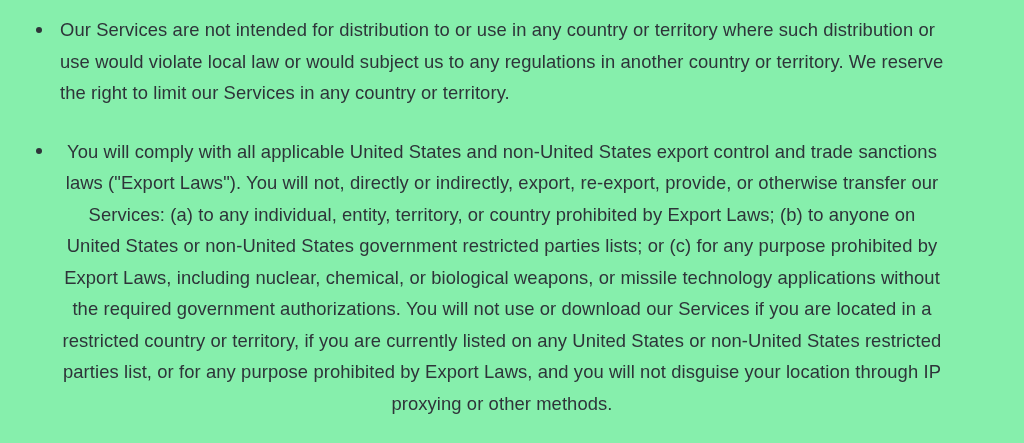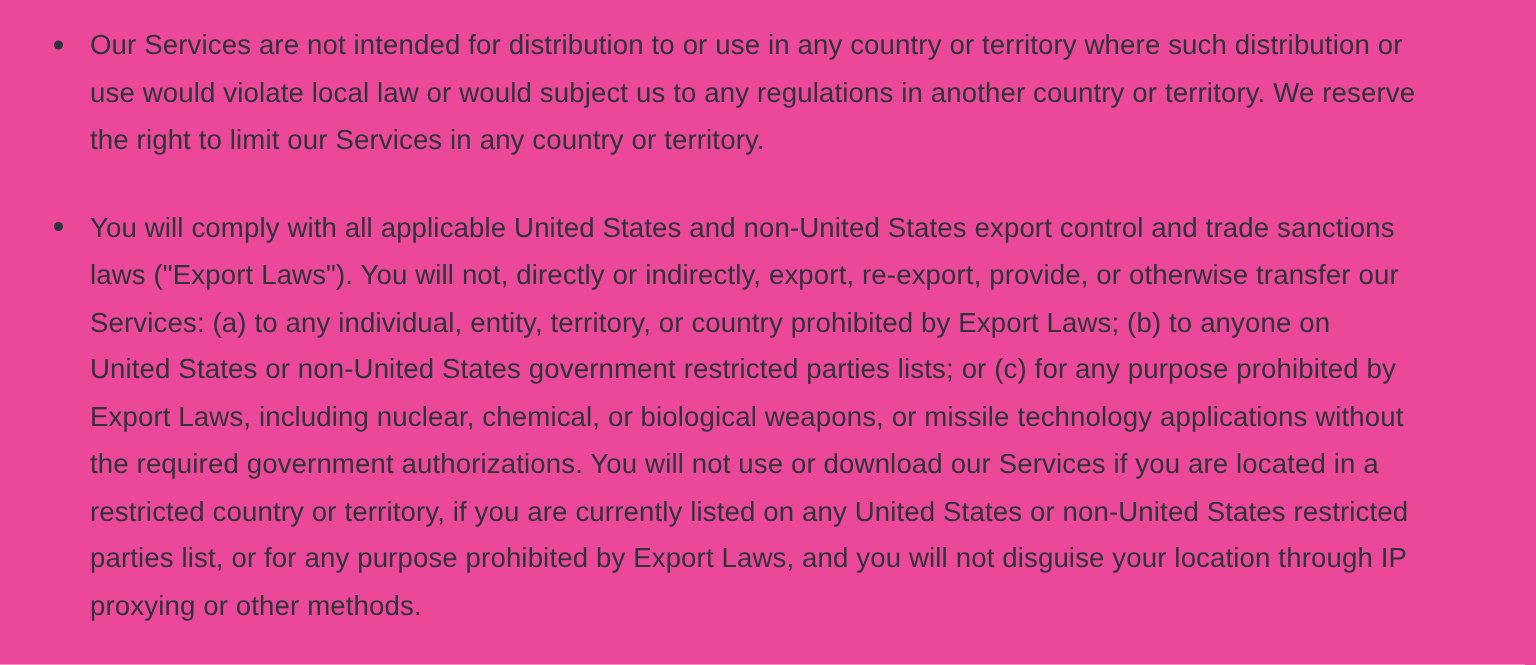--- a/index.html
+++ b/index.html
@@ -12,39 +12,40 @@
     height: 443px;
     overflow: hidden;
     font-family: "Liberation Sans", sans-serif;
     color: #2d3338;
   }
   .doc {
     box-sizing: border-box;
     width: 1024px;
     height: 443px;
     padding: 14px 80px 0 26px;
-    background: #ec4899;
+    background: #86efac;
   }
   ul.terms-list {
     list-style: none;
     margin: 0;
     padding: 0;
   }
   ul.terms-list li {
     position: relative;
     margin: 0 0 27px 0;
     padding-left: 34px;
     font-size: 18.4px;
     line-height: 31.5px;
     color: #2e3439;
     letter-spacing: 0.005em;
     text-align: left;
   }
   ul.terms-list li:last-child {
     margin-bottom: 16px;
+    text-align: center;
   }
   .bullet {
     position: absolute;
     left: 10px;
     top: 12.5px;
     width: 6px;
     height: 6px;
     border-radius: 50%;
     background: #2e3439;
   }

